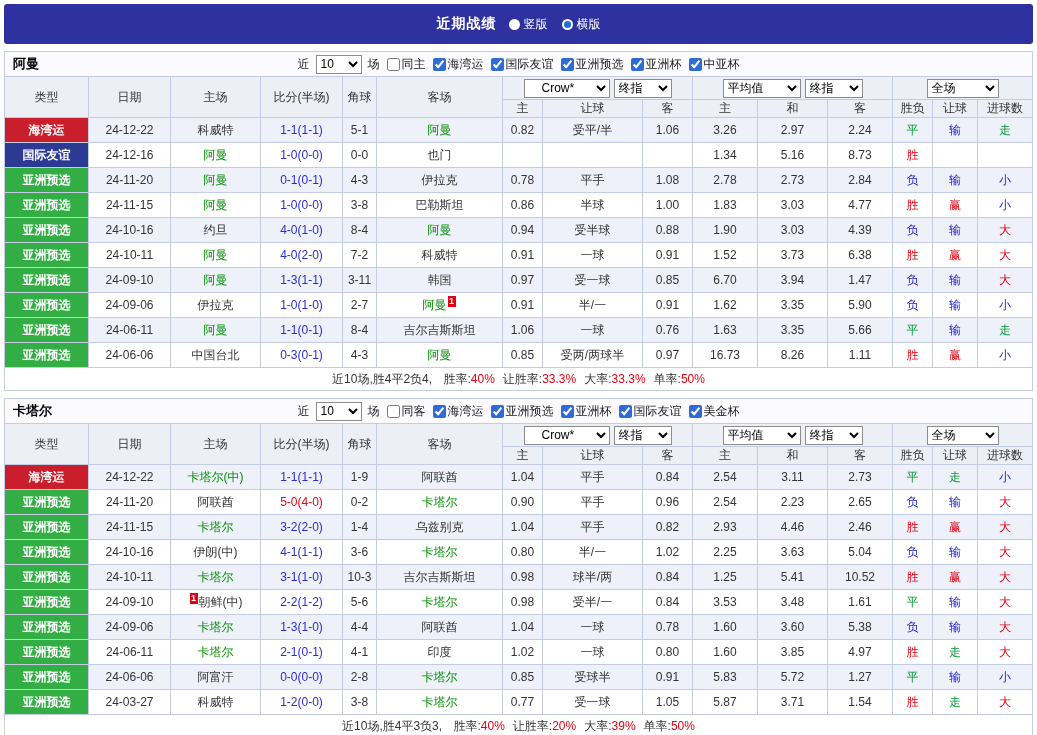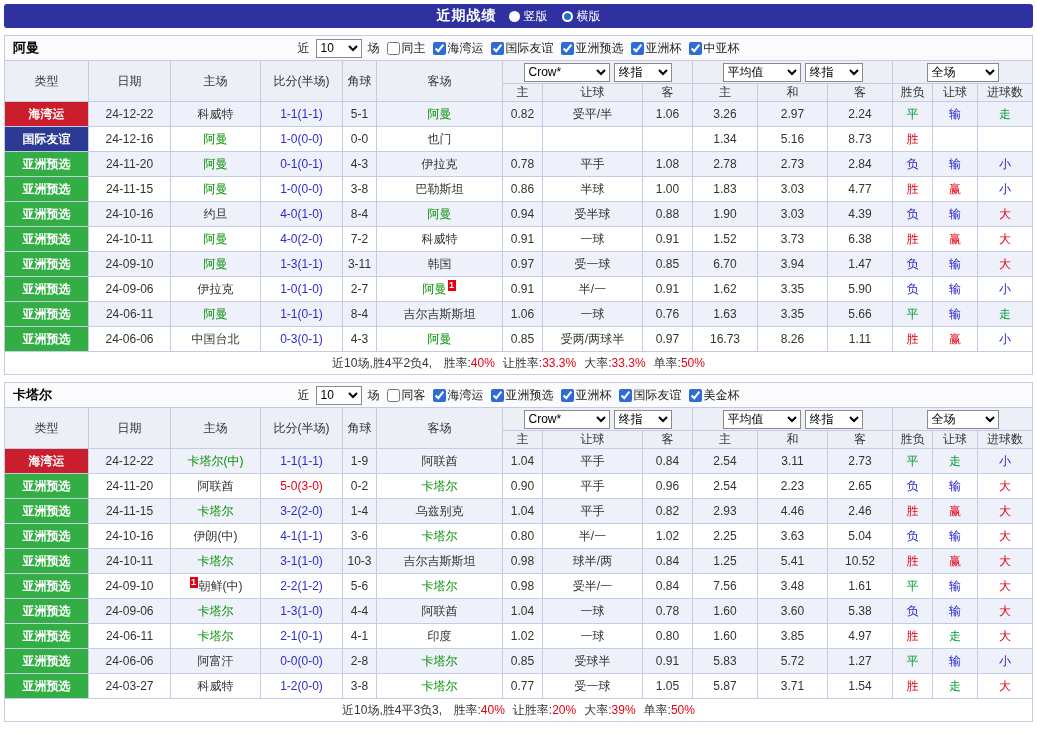--- a/index.html
+++ b/index.html
@@ -6,42 +6,42 @@
   html,body { margin:0; padding:0; background:#fff; }
   body {
     width:1037px;
     font-family:"Liberation Sans","DejaVu Sans",sans-serif;
     font-size:12px; color:#222;
   }
   .page { padding:4px 4px 6px 4px; }
 
   
   .topbar {
-    background:#2e319f; height:24px; border-radius:3px;
+    background:#2e319f; height:40px; border-radius:3px;
     display:flex; align-items:center; justify-content:center; gap:12px; color:#fff;
   }
   .topbar-title { font-weight:bold; font-size:14px; letter-spacing:1px; }
   .topbar-options { display:flex; gap:14px; align-items:center; }
   .radio-opt { display:inline-flex; align-items:center; gap:4px; cursor:pointer; font-size:12px; }
   .radio { width:11px; height:11px; border-radius:50%; background:#fff; position:relative; display:inline-block; }
   .radio.sel::after { content:''; position:absolute; left:2px; top:2px; width:7px; height:7px; border-radius:50%; background:#1f6fdb; }
 
   
   .section { margin-top:7px; }
   .filter-row {
     position:relative; border:1px solid #c4cce5; border-bottom:0;
     background:#fbfbfd; height:25px; display:flex; align-items:center;
   }
   .team-name { position:absolute; left:8px; font-weight:bold; font-size:13px; color:#000; }
   .filter-controls { margin:0 auto; display:flex; align-items:center; gap:3px; }
   .chk { display:inline-flex; align-items:center; gap:1px; cursor:pointer; margin-left:3px; }
   input[type=checkbox] { width:13px; height:13px; accent-color:#2f6bd8; margin:0 1px; }
   select { font-size:12px; height:19px; font-family:inherit; background:#fff; border:1px solid #8b8b8b; }
   .sel-count { width:46px; margin:0 3px; }
-  .sel-w86 { width:86px; } .sel-w58 { width:58px; } .sel-w76 { width:78px; } .sel-w70 { width:72px; }
+  .sel-w86 { width:86px;padding-left:13px; } .sel-w58 { width:58px; } .sel-w76 { width:78px; } .sel-w70 { width:72px; }
 
   
   table { border-collapse:collapse; table-layout:fixed; width:1029px; }
   td {
     border:1px solid #c4cce5; text-align:center; height:25px;
     padding:0 1px; overflow:hidden; white-space:nowrap; color:#333;
   }
   thead td { background:#edeff7; color:#333; }
   .head1 td { height:23px; }
   .head2 td { height:18px; }
@@ -421,21 +421,21 @@
               <td>3.11</td>
               <td>2.73</td>
               <td class="res" style="color: rgb(0, 153, 51);">平</td>
               <td class="res" style="color: rgb(0, 153, 51);">走</td>
               <td class="res" style="color: rgb(34, 34, 204);">小</td>
             </tr>
             <tr class="r-even">
               <td class="type-cell" style="background:#33ae45">亚洲预选</td>
               <td>24-11-20</td>
               <td class="team-cell"><span class="">阿联酋</span></td>
-              <td class="score score-red">5-0(3-0)</td>
+              <td class="score score-red">5-0(4-0)</td>
               <td>0-2</td>
               <td class="team-cell"><span class="focus-team">卡塔尔</span></td>
               <td>0.90</td>
               <td>平手</td>
               <td>0.96</td>
               <td>2.54</td>
               <td>2.23</td>
               <td>2.65</td>
               <td class="res" style="color: rgb(34, 34, 204);">负</td>
               <td class="res" style="color: rgb(34, 34, 204);">输</td>
@@ -495,21 +495,21 @@
             <tr class="r-even">
               <td class="type-cell" style="background:#33ae45">亚洲预选</td>
               <td>24-09-10</td>
               <td class="team-cell"><span class="red-card">1</span><span class="">朝鲜(中)</span></td>
               <td class="score">2-2(1-2)</td>
               <td>5-6</td>
               <td class="team-cell"><span class="focus-team">卡塔尔</span></td>
               <td>0.98</td>
               <td>受半/一</td>
               <td>0.84</td>
-              <td>7.56</td>
+              <td>3.53</td>
               <td>3.48</td>
               <td>1.61</td>
               <td class="res" style="color: rgb(0, 153, 51);">平</td>
               <td class="res" style="color: rgb(34, 34, 204);">输</td>
               <td class="res" style="color: rgb(230, 0, 18);">大</td>
             </tr>
             <tr class="r-odd">
               <td class="type-cell" style="background:#33ae45">亚洲预选</td>
               <td>24-09-06</td>
               <td class="team-cell"><span class="focus-team">卡塔尔</span></td>

